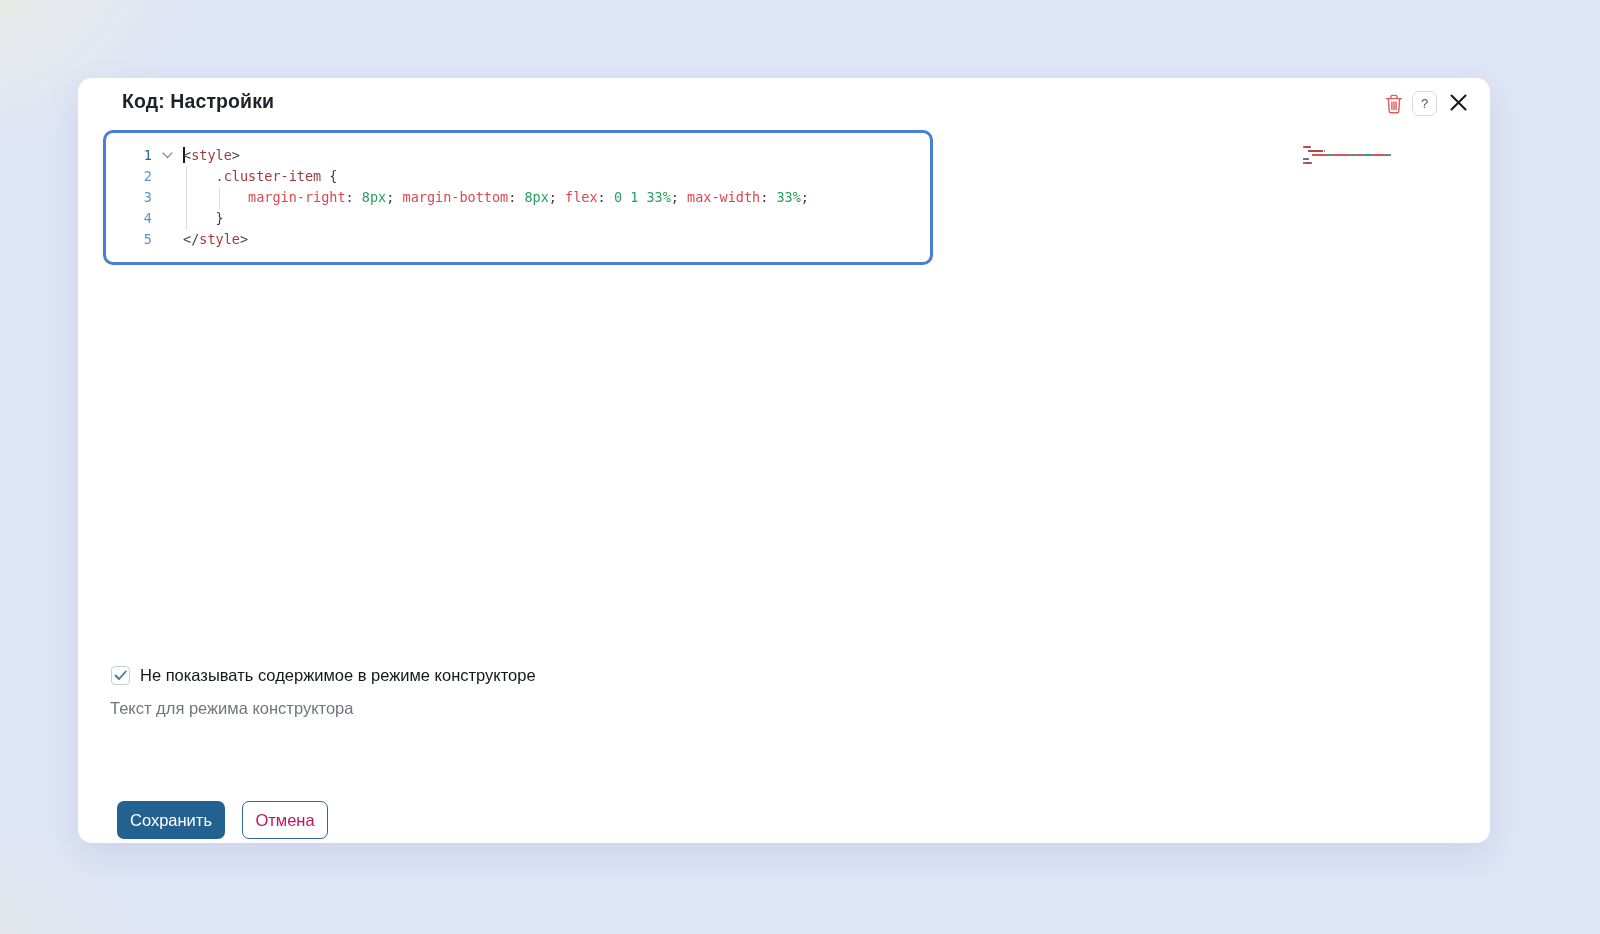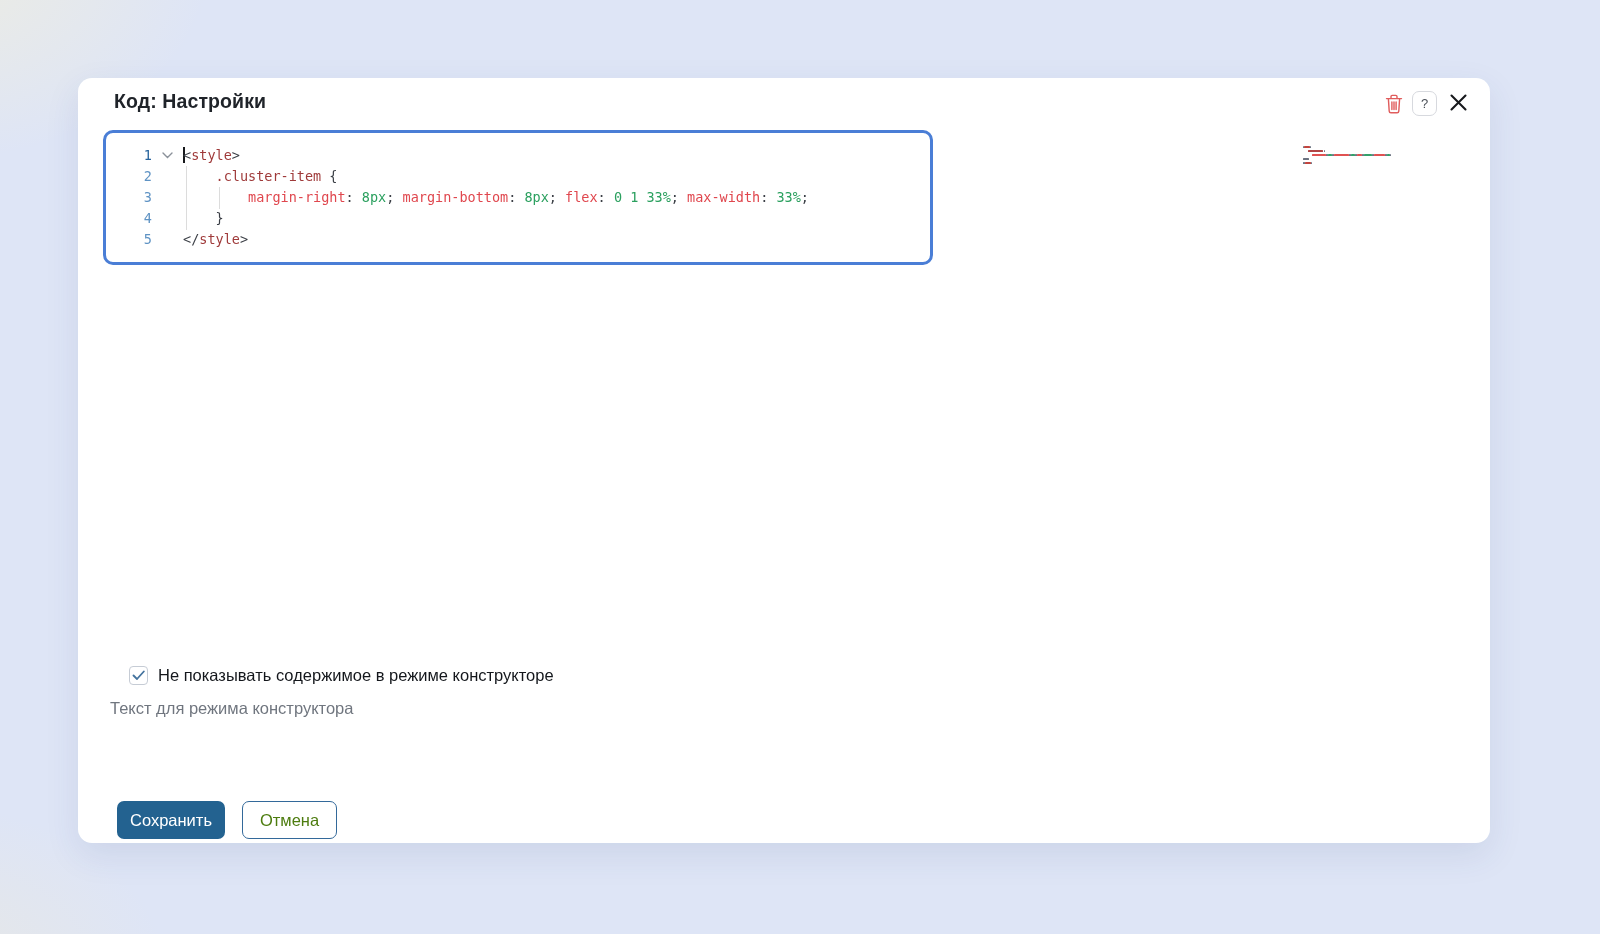--- a/index.html
+++ b/index.html
@@ -11,21 +11,21 @@
       radial-gradient(420px 300px at -4% 104%, rgba(236,233,219,.6) 0%, rgba(236,233,219,0) 55%),
       #dee5f6;
     position:relative;
   }
   .modal{
     position:absolute;left:78px;top:78px;width:1412px;height:765px;
     background:#ffffff;border-radius:14px;
     box-shadow:0 12px 34px rgba(45,65,120,.10);
   }
   .modal-title{
-    position:absolute;left:36px;top:12px;
+    position:absolute;left:44px;top:12px;
     font-size:19.5px;font-weight:700;color:#1f2329;letter-spacing:.1px;
   }
   .hdr-btn{position:absolute;cursor:pointer;background:none;border:none;padding:0;}
   .trash-btn{left:1306px;top:16px;width:20px;height:20px;}
   .help-btn{
     left:1334px;top:13px;width:25px;height:25px;
     border:1px solid #d7d9de;border-radius:7px;background:#fff;
     font-size:13px;color:#4b5058;line-height:23px;text-align:center;
     font-family:"Liberation Sans",sans-serif;
   }
@@ -50,21 +50,21 @@
   .indent-guide{position:absolute;width:1px;background:#dcdcdc;}
   .guide-1{left:80px;top:33px;height:64px;}
   .guide-2{left:113px;top:54px;height:22px;}
 
   
   .minimap{position:absolute;left:1225px;top:68px;width:100px;height:22px;}
   .mm-row{display:flex;height:2.4px;margin-bottom:1.6px;}
   .mm-seg{display:inline-block;height:2.4px;border-radius:.5px;flex:none;}
 
   
-  .checkbox-row{position:absolute;left:33px;top:588px;display:flex;align-items:flex-end;margin-left:18px;}
+  .checkbox-row{position:absolute;left:33px;top:588px;display:flex;align-items:flex-end;}
   .checkbox{
     width:19px;height:19px;border:1.5px solid #c6ccd5;border-radius:4px;
     background:#fff;box-sizing:border-box;cursor:pointer;
     display:flex;align-items:center;justify-content:center;
   }
   .checkbox svg{display:none;}
   .checkbox.checked svg{display:block;}
   .checkbox-label{margin-left:10px;font-size:16.5px;color:#14171c;}
   .field-label{
     position:absolute;left:32px;top:620px;width:250px;
@@ -75,21 +75,21 @@
     border:1px solid #d8dbe0;border-radius:7px;box-sizing:border-box;
     padding:0 14px;font-size:16.5px;color:#23262b;background:#fff;
     font-family:"Liberation Sans",sans-serif;outline:none;
   }
 
   
   .btn{position:absolute;top:723px;height:38px;border-radius:7px;
     font-size:16.5px;font-family:"Liberation Sans",sans-serif;cursor:pointer;
     display:flex;align-items:center;justify-content:center;box-sizing:border-box;}
   .btn-save{left:39px;width:108px;background:#236290;border:none;color:#ffffff;}
-  .btn-cancel{left:164px;width:95px;background:#ffffff;border:1px solid #33699a;color:#4d7c0f;}
+  .btn-cancel{left:164px;width:86px;background:#ffffff;border:1px solid #33699a;color:#be185d;}
 </style>
 </head>
 <body>
 
 <div class="modal">
 
   <div class="modal-title">Код: Настройки</div>
 
   <button class="hdr-btn trash-btn" title="">
     <span>

